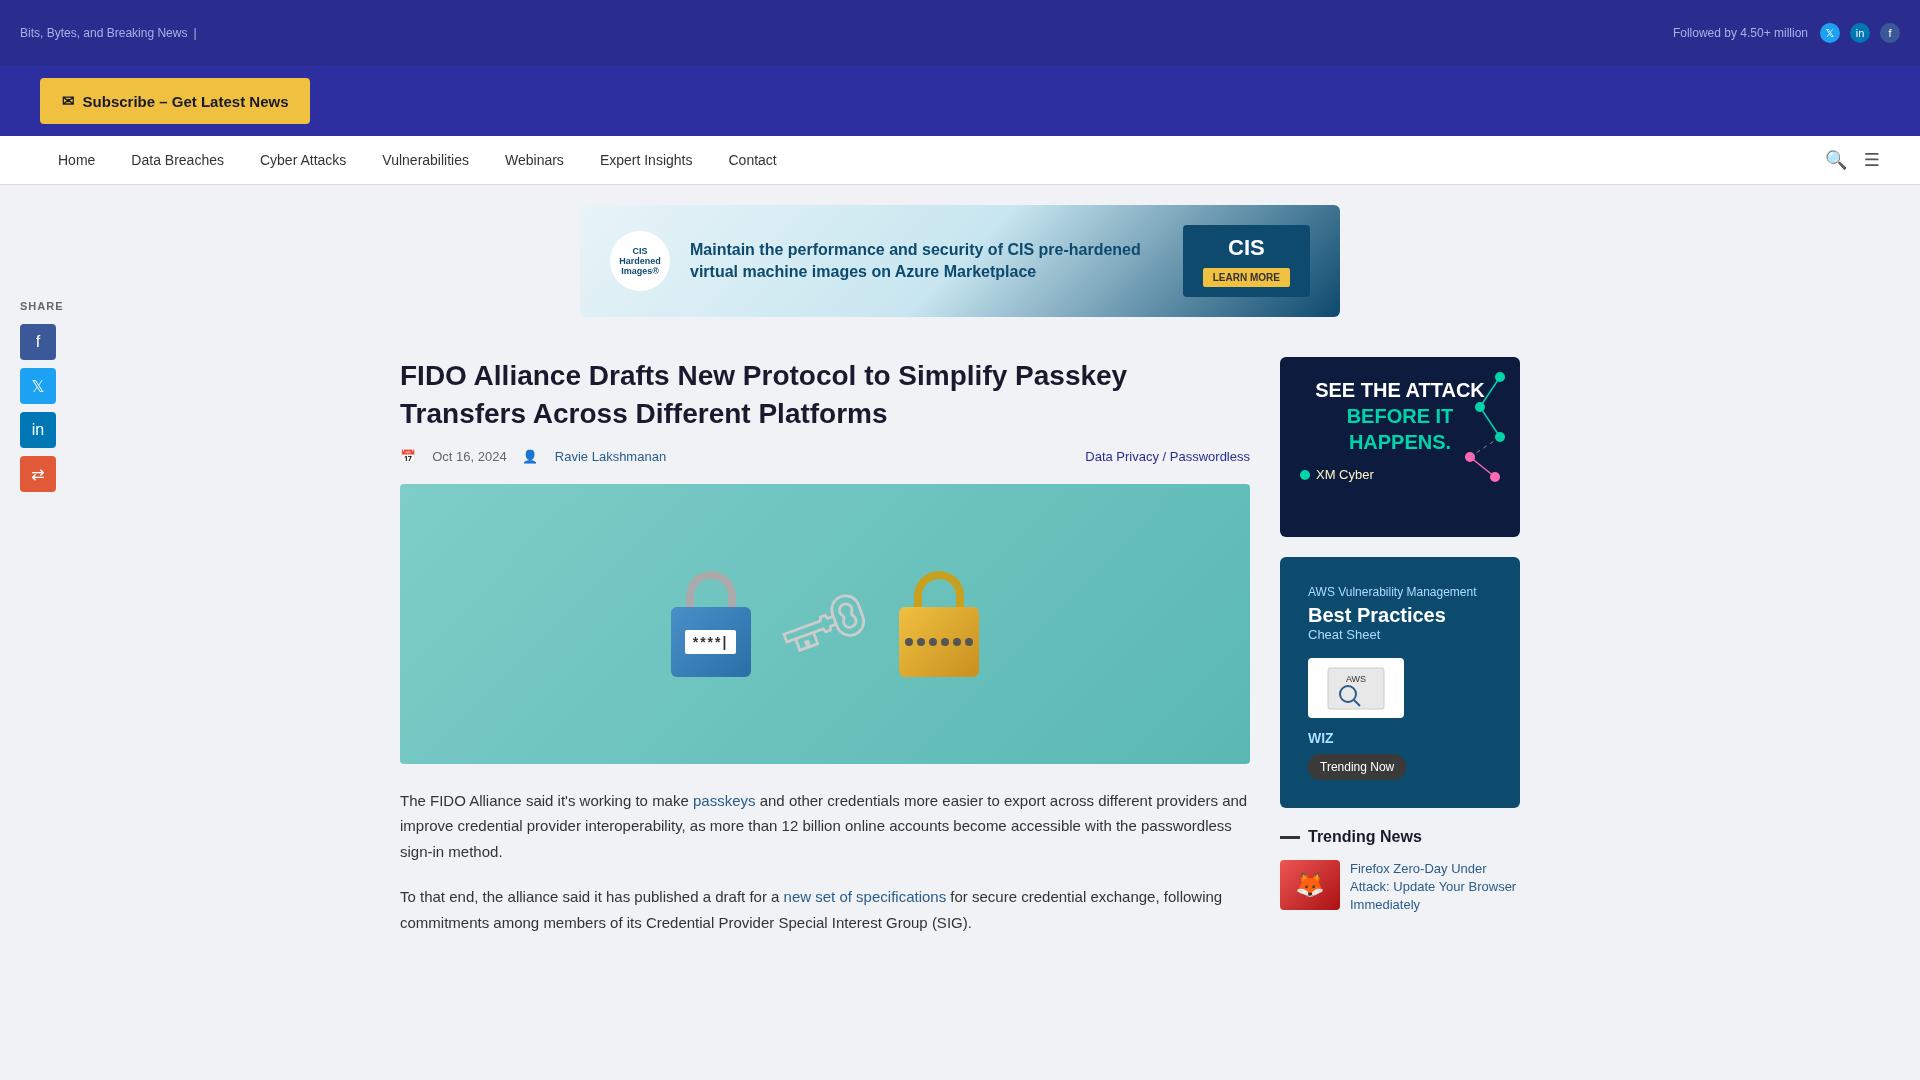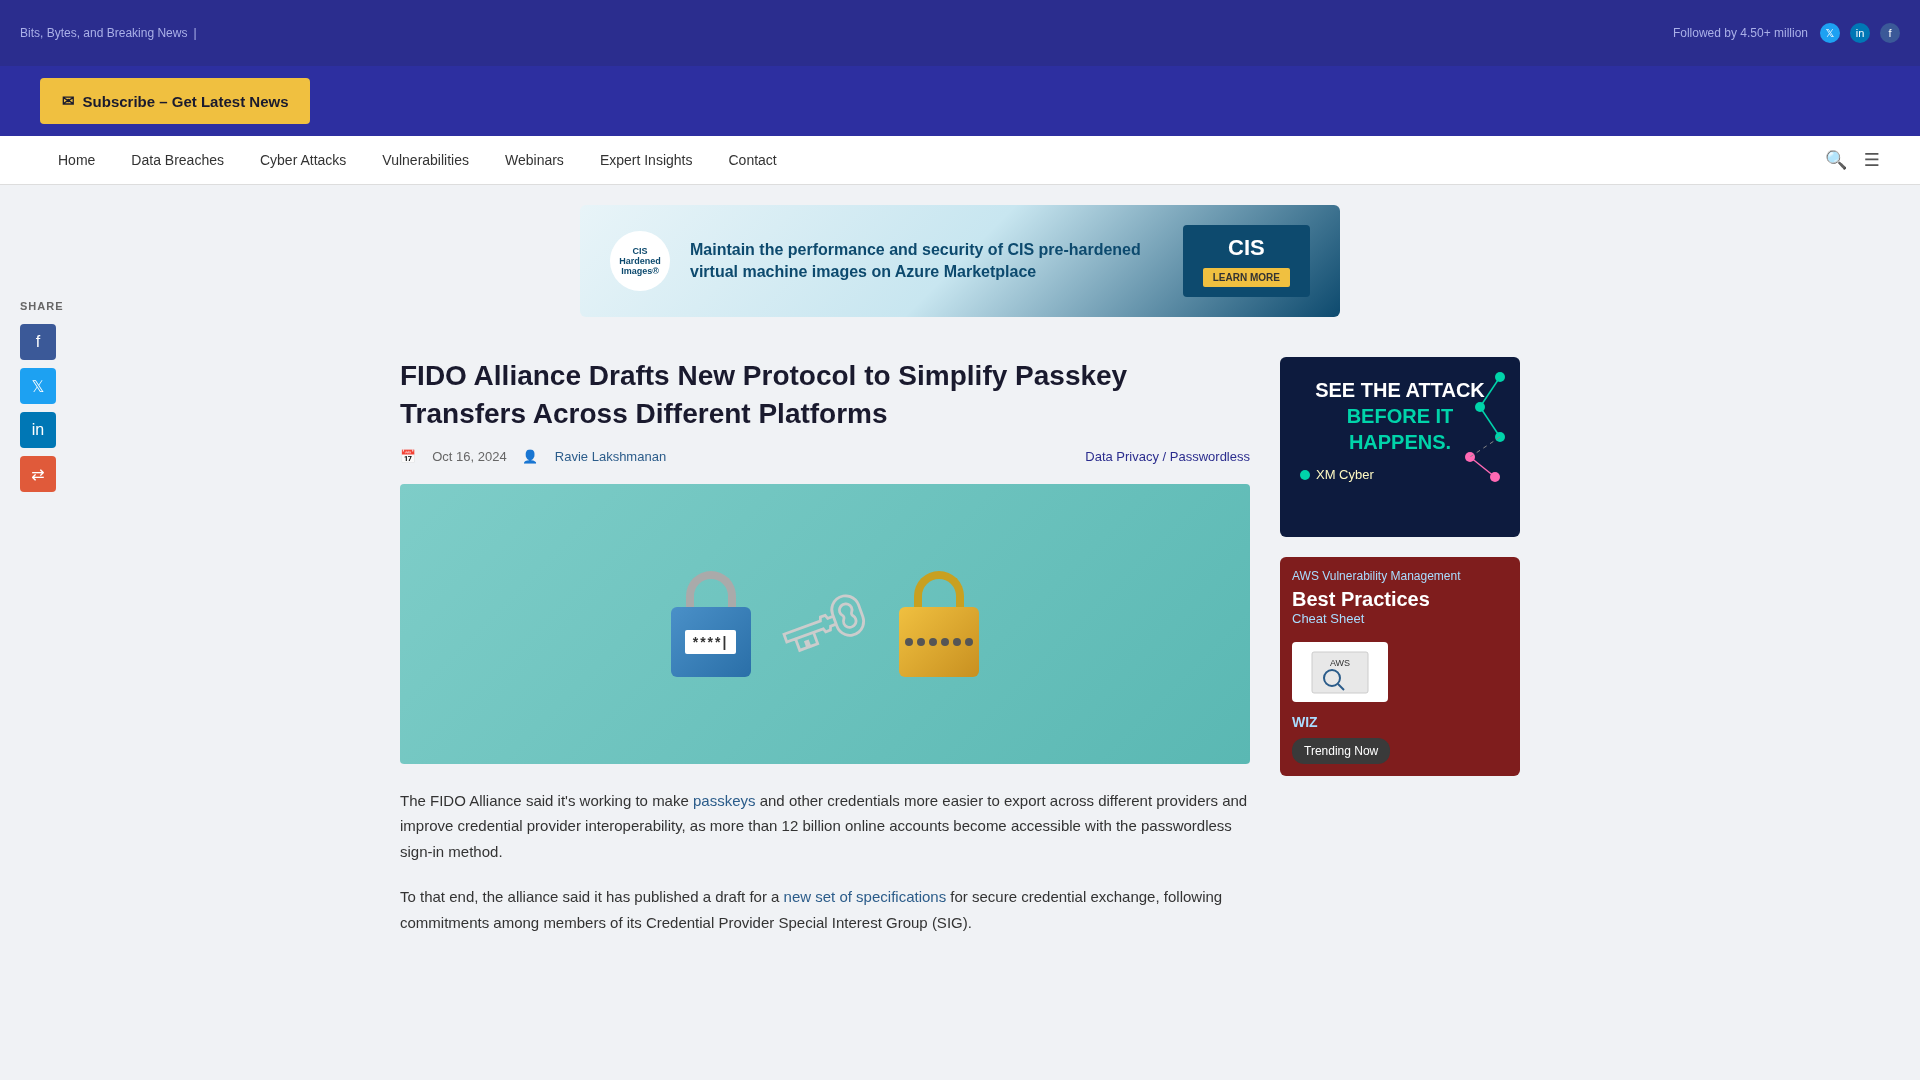--- a/index.html
+++ b/index.html
@@ -243,22 +243,22 @@
       font-size: 20px; font-weight: bold; color: #fff; line-height: 1.3; text-align: center;
     }
     .sidebar-ad-xm .attack-text .highlight { color: #00d4aa; }
     .sidebar-ad-xm .brand {
       color: #fef9c3; font-size: 13px; margin-top: 12px;
       display: flex; align-items: center; gap: 6px;
     }
     .xm-dot { width: 10px; height: 10px; background: #00d4aa; border-radius: 50%; display: inline-block; }
 
     .sidebar-ad-wiz {
-      background: #7f1d1d;
-      padding: 12px;
+      background: #0c4a6e;
+      padding: 28px;
       min-height: 180px;
     }
     .sidebar-ad-wiz .wiz-title { color: #aaddff; font-size: 12px; margin-bottom: 4px; }
     .sidebar-ad-wiz .wiz-heading { color: #fff; font-size: 20px; font-weight: bold; line-height: 1.2; }
     .sidebar-ad-wiz .wiz-sub { color: #aaddff; font-size: 13px; margin-bottom: 16px; }
     .wiz-image {
       background: #fff; border-radius: 4px;
       width: 96px; height: 60px;
       display: flex; align-items: center; justify-content: center;
       font-size: 11px; color: #333; margin-bottom: 12px;
@@ -465,15 +465,27 @@
             <text x="30" y="16" text-anchor="middle" font-size="9" fill="#333">AWS</text>
             <circle cx="22" cy="28" r="8" fill="none" stroke="#2b5c8a" stroke-width="2"></circle>
             <line x1="28" y1="34" x2="34" y2="40" stroke="#2b5c8a" stroke-width="2"></line>
           </svg>
         </div>
         <div class="wiz-logo">WIZ</div>
         <button class="download-btn">Trending Now</button>
       </div>
     </div>
 
+    <div class="trending-section">
+      <div class="trending-header">
+        <span class="trending-dash"></span>
+        <span>Trending News</span>
+      </div>
+      <div class="trending-item">
+        <div class="trending-thumb">
+          <div class="trending-thumb-firefox">🦊</div>
+        </div>
+        <div class="trending-text">Firefox Zero-Day Under Attack: Update Your Browser Immediately</div>
+      </div>
+    </div>
 
   </div>
 </div>
 
 </body></html>

